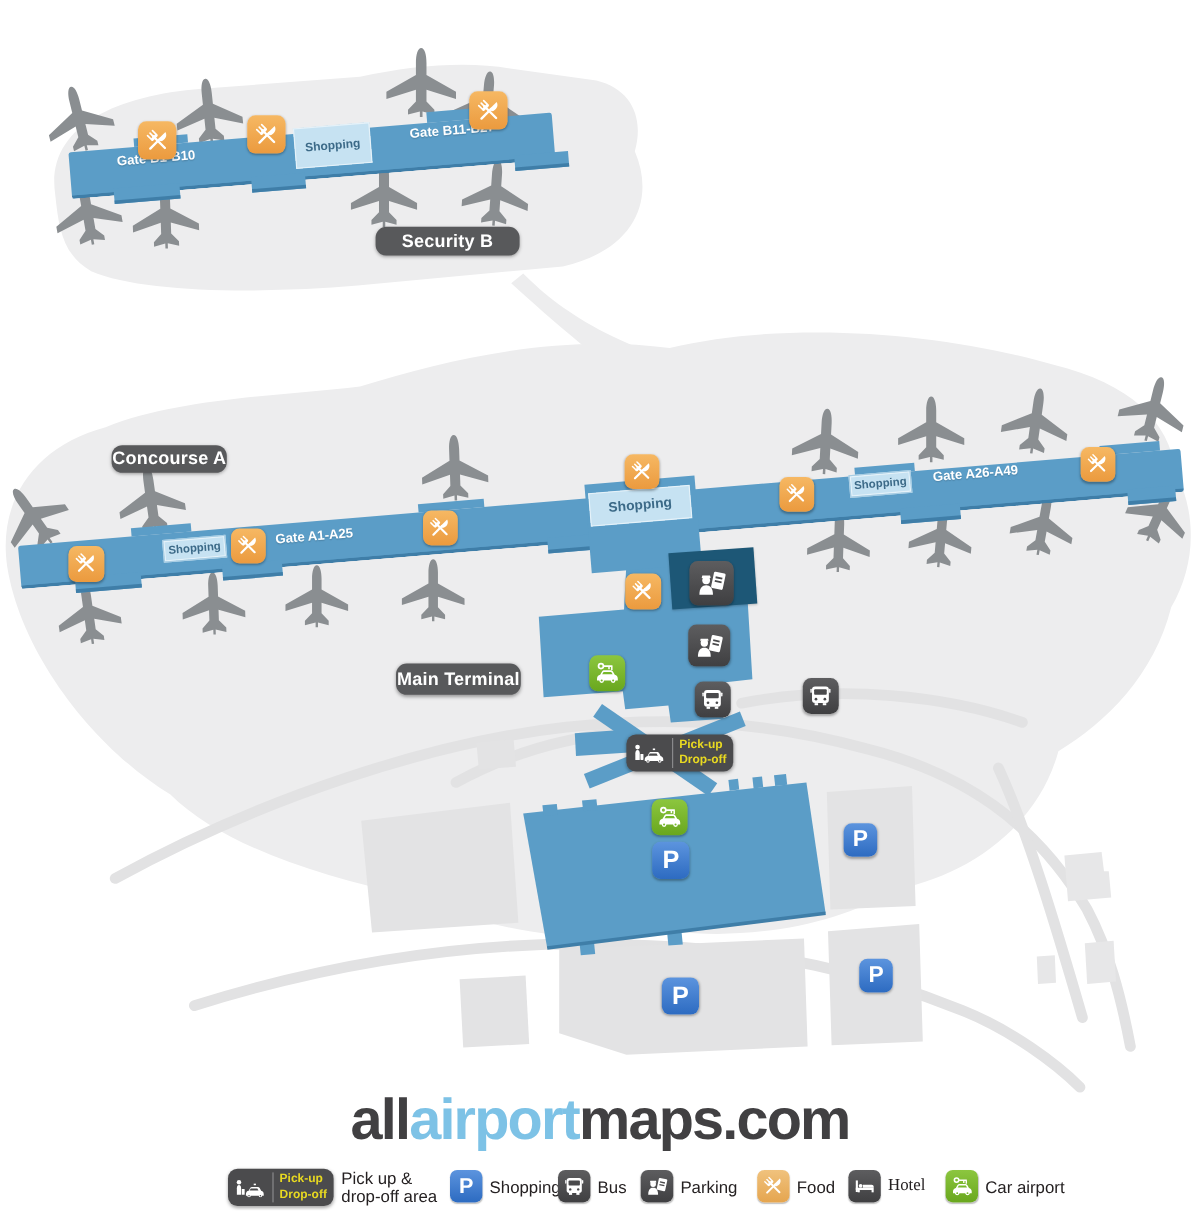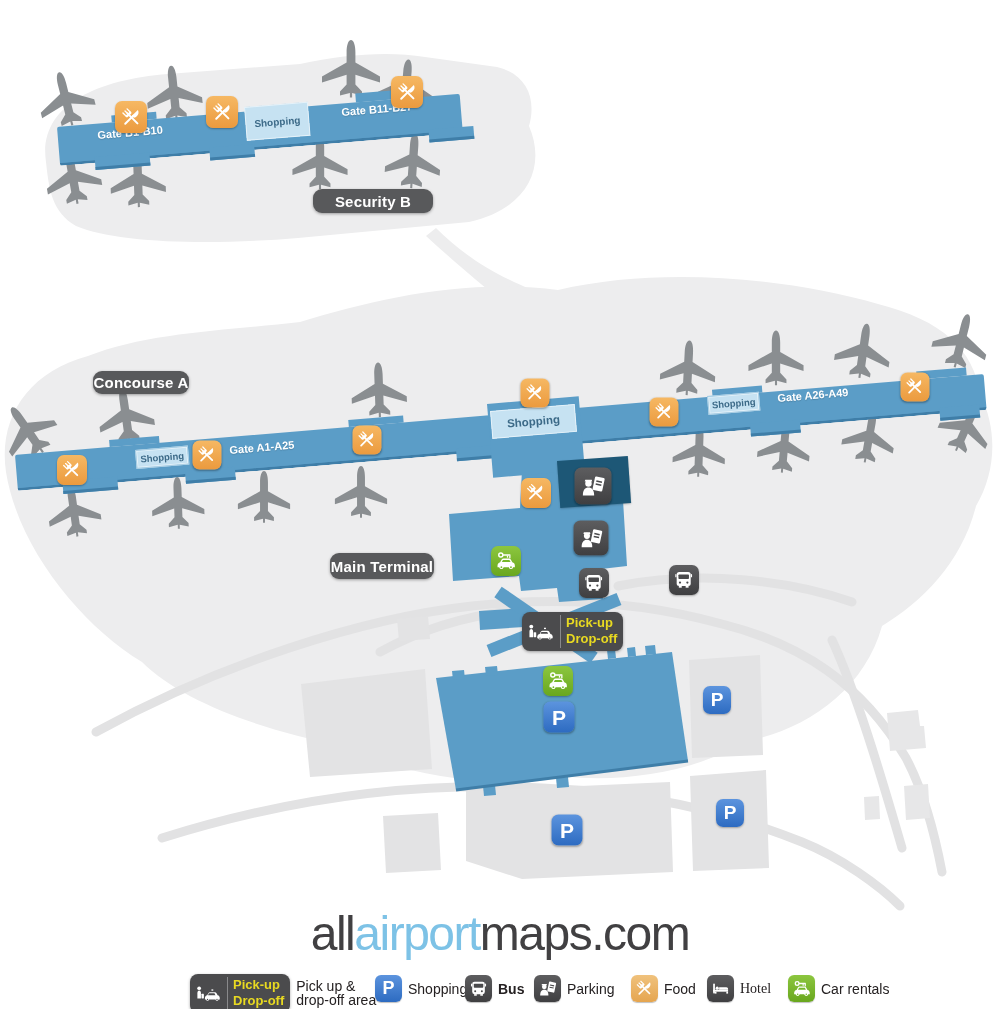--- a/index.html
+++ b/index.html
@@ -30,25 +30,25 @@
   .sq svg{width:78%;height:78%;}
   .sq.food{background:linear-gradient(180deg,#f6b863,#eb9a3e);}
   .sq.dark{background:linear-gradient(180deg,#5d5d5f,#3f3f41);}
   .sq.green{background:linear-gradient(180deg,#8cc63f,#69a71e);}
   .sq.park{background:linear-gradient(180deg,#5c94de,#2d6bc1);color:#fff;font-weight:bold;}
   .navy-box{position:absolute;background:#1d5776;transform-origin:0 0;box-shadow:0 1px 2px rgba(0,0,0,.2);}
 
   .pickup-badge{position:absolute;background:#4b4b4d;border-radius:8px;display:flex;align-items:center;
     padding:3px 6px;gap:5px;box-shadow:0 1px 3px rgba(0,0,0,.35);}
   .pickup-badge .sep{width:1px;align-self:stretch;background:rgba(255,255,255,.35);}
-  .pickup-badge .txt{color:#e8d921;font-weight:bold;font-size:13px;line-height:1.25;white-space:nowrap;}
+  .pickup-badge .txt{color:#e8d921;font-weight:bold;font-size:10px;line-height:1.25;white-space:nowrap;}
   .pickup-badge svg{width:27px;height:17px;flex:none;}
 
   
-  .logo{position:absolute;left:0;top:906px;width:100%;text-align:center;font-weight:normal;
+  .logo{position:absolute;left:0;top:906px;width:100%;text-align:center;font-weight:bold;
     font-size:48px;letter-spacing:-1.5px;color:#414042;}
   .logo .blue{color:#7dc2e6;}
 
   
   .leg-item{position:absolute;display:flex;align-items:center;gap:6px;color:#252122;font-size:14px;}
   .leg-sq{width:27px;height:27px;border-radius:6px;display:flex;align-items:center;justify-content:center;flex:none;
     box-shadow:0 1px 1px rgba(0,0,0,.25);}
   .leg-sq svg{width:78%;height:78%;}
   .leg-sq.food{background:linear-gradient(180deg,#f0c27d,#e5a54f);}
   .leg-sq.dark{background:linear-gradient(180deg,#5d5d5f,#3f3f41);}
@@ -369,21 +369,21 @@
     </div>
   </div>
 
   <div class="leg-item" style="left:375px;top:975px;">
     <div class="leg-sq park">
         <span>P</span>
       </div>
     <span>Shopping</span>
   </div>
 
-  <div class="leg-item" style="left:465px;top:975px;font-weight:bold;">
+  <div class="leg-item" style="left:465px;top:975px;">
     <div class="leg-sq dark">
         <svg viewBox="0 0 24 24">
           <use href="#busfront"></use>
         </svg>
       </div>
     <span>Bus</span>
   </div>
 
   <div class="leg-item" style="left:534px;top:975px;">
     <div class="leg-sq dark">
@@ -411,16 +411,16 @@
       </div>
     <span>Hotel</span>
   </div>
 
   <div class="leg-item" style="left:788px;top:975px;">
     <div class="leg-sq green">
         <svg viewBox="0 0 24 24">
           <use href="#carkey"></use>
         </svg>
       </div>
-    <span>Car rentals</span>
+    <span>Car airport</span>
   </div>
 
 </div>
 
 </body></html>

